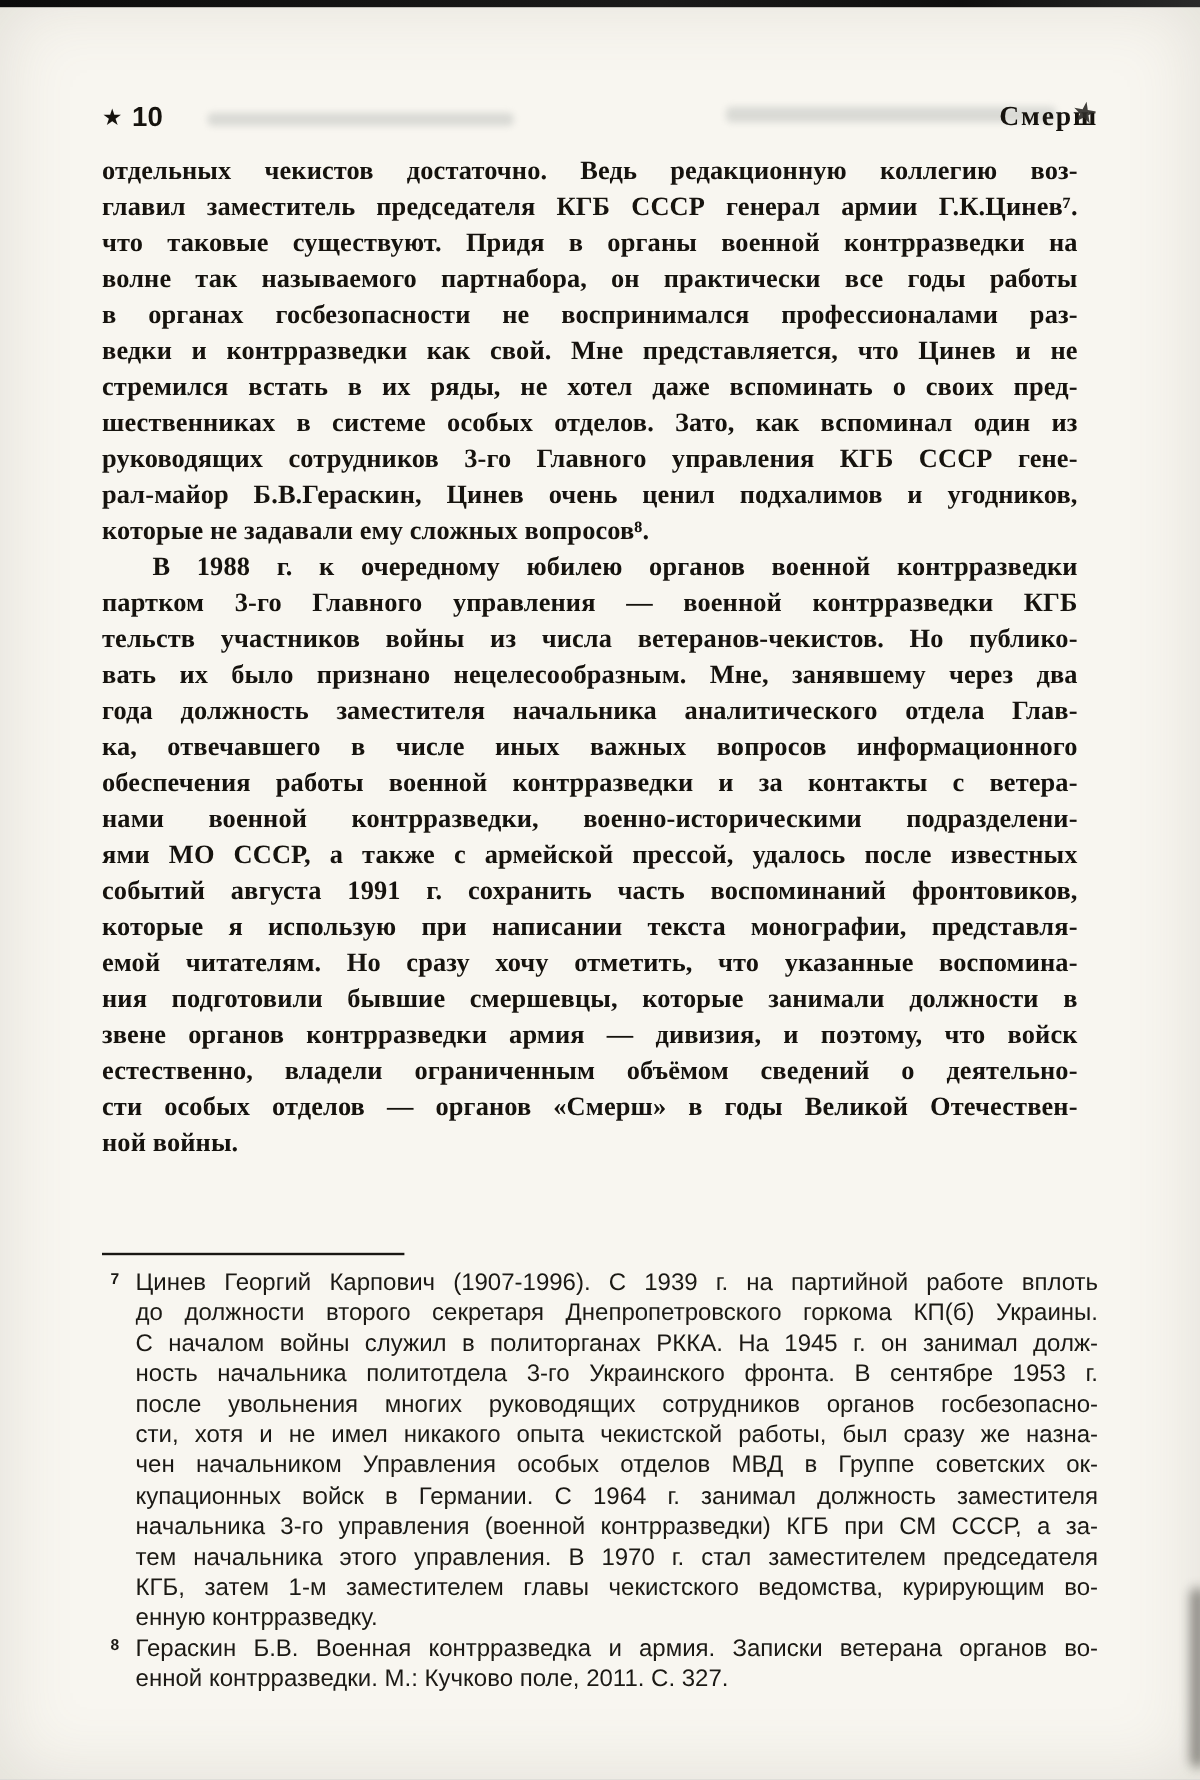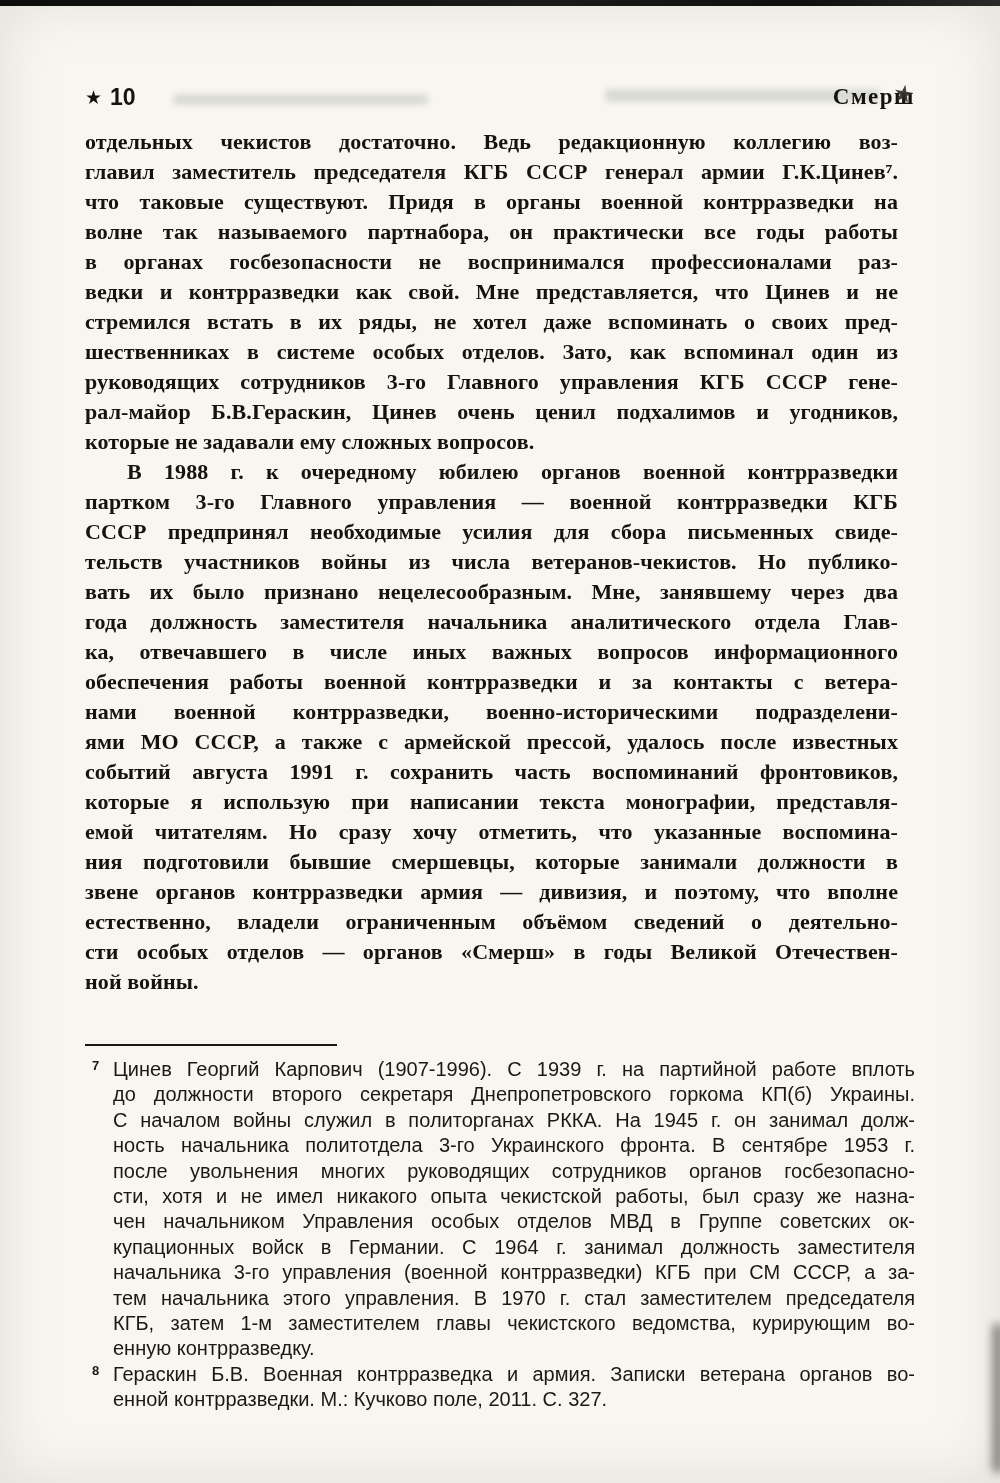--- a/index.html
+++ b/index.html
@@ -78,38 +78,37 @@
         <div class="line">отдельных чекистов достаточно. Ведь редакционную коллегию воз-</div>
         <div class="line">главил заместитель председателя КГБ СССР генерал армии Г.К.Цинев⁷.</div>
         <div class="line">что таковые существуют. Придя в органы военной контрразведки на</div>
         <div class="line">волне так называемого партнабора, он практически все годы работы</div>
         <div class="line">в органах госбезопасности не воспринимался профессионалами раз-</div>
         <div class="line">ведки и контрразведки как свой. Мне представляется, что Цинев и не</div>
         <div class="line">стремился встать в их ряды, не хотел даже вспоминать о своих пред-</div>
         <div class="line">шественниках в системе особых отделов. Зато, как вспоминал один из</div>
         <div class="line">руководящих сотрудников 3-го Главного управления КГБ СССР гене-</div>
         <div class="line">рал-майор Б.В.Гераскин, Цинев очень ценил подхалимов и угодников,</div>
-        <div class="line last">которые не задавали ему сложных вопросов.</div>
+        <div class="line last">которые не задавали ему сложных вопросов⁸.</div>
       </div>
     <div class="para">
         <div class="line indent">В 1988 г. к очередному юбилею органов военной контрразведки</div>
         <div class="line">партком 3-го Главного управления — военной контрразведки КГБ</div>
-        <div class="line">СССР предпринял необходимые усилия для сбора письменных свиде-</div>
         <div class="line">тельств участников войны из числа ветеранов-чекистов. Но публико-</div>
         <div class="line">вать их было признано нецелесообразным. Мне, занявшему через два</div>
         <div class="line">года должность заместителя начальника аналитического отдела Глав-</div>
         <div class="line">ка, отвечавшего в числе иных важных вопросов информационного</div>
         <div class="line">обеспечения работы военной контрразведки и за контакты с ветера-</div>
         <div class="line">нами военной контрразведки, военно-историческими подразделени-</div>
         <div class="line">ями МО СССР, а также с армейской прессой, удалось после известных</div>
         <div class="line">событий августа 1991 г. сохранить часть воспоминаний фронтовиков,</div>
         <div class="line">которые я использую при написании текста монографии, представля-</div>
         <div class="line">емой читателям. Но сразу хочу отметить, что указанные воспомина-</div>
         <div class="line">ния подготовили бывшие смершевцы, которые занимали должности в</div>
-        <div class="line">звене органов контрразведки армия — дивизия, и поэтому, что вполне</div>
+        <div class="line">звене органов контрразведки армия — дивизия, и поэтому, что войск</div>
         <div class="line">естественно, владели ограниченным объёмом сведений о деятельно-</div>
         <div class="line">сти особых отделов — органов «Смерш»  в годы Великой Отечествен-</div>
         <div class="line last">ной войны.</div>
       </div>
   </div>
 
   <div class="fn-rule"></div>
 
   <div class="footnotes">
     <div class="footnote">

